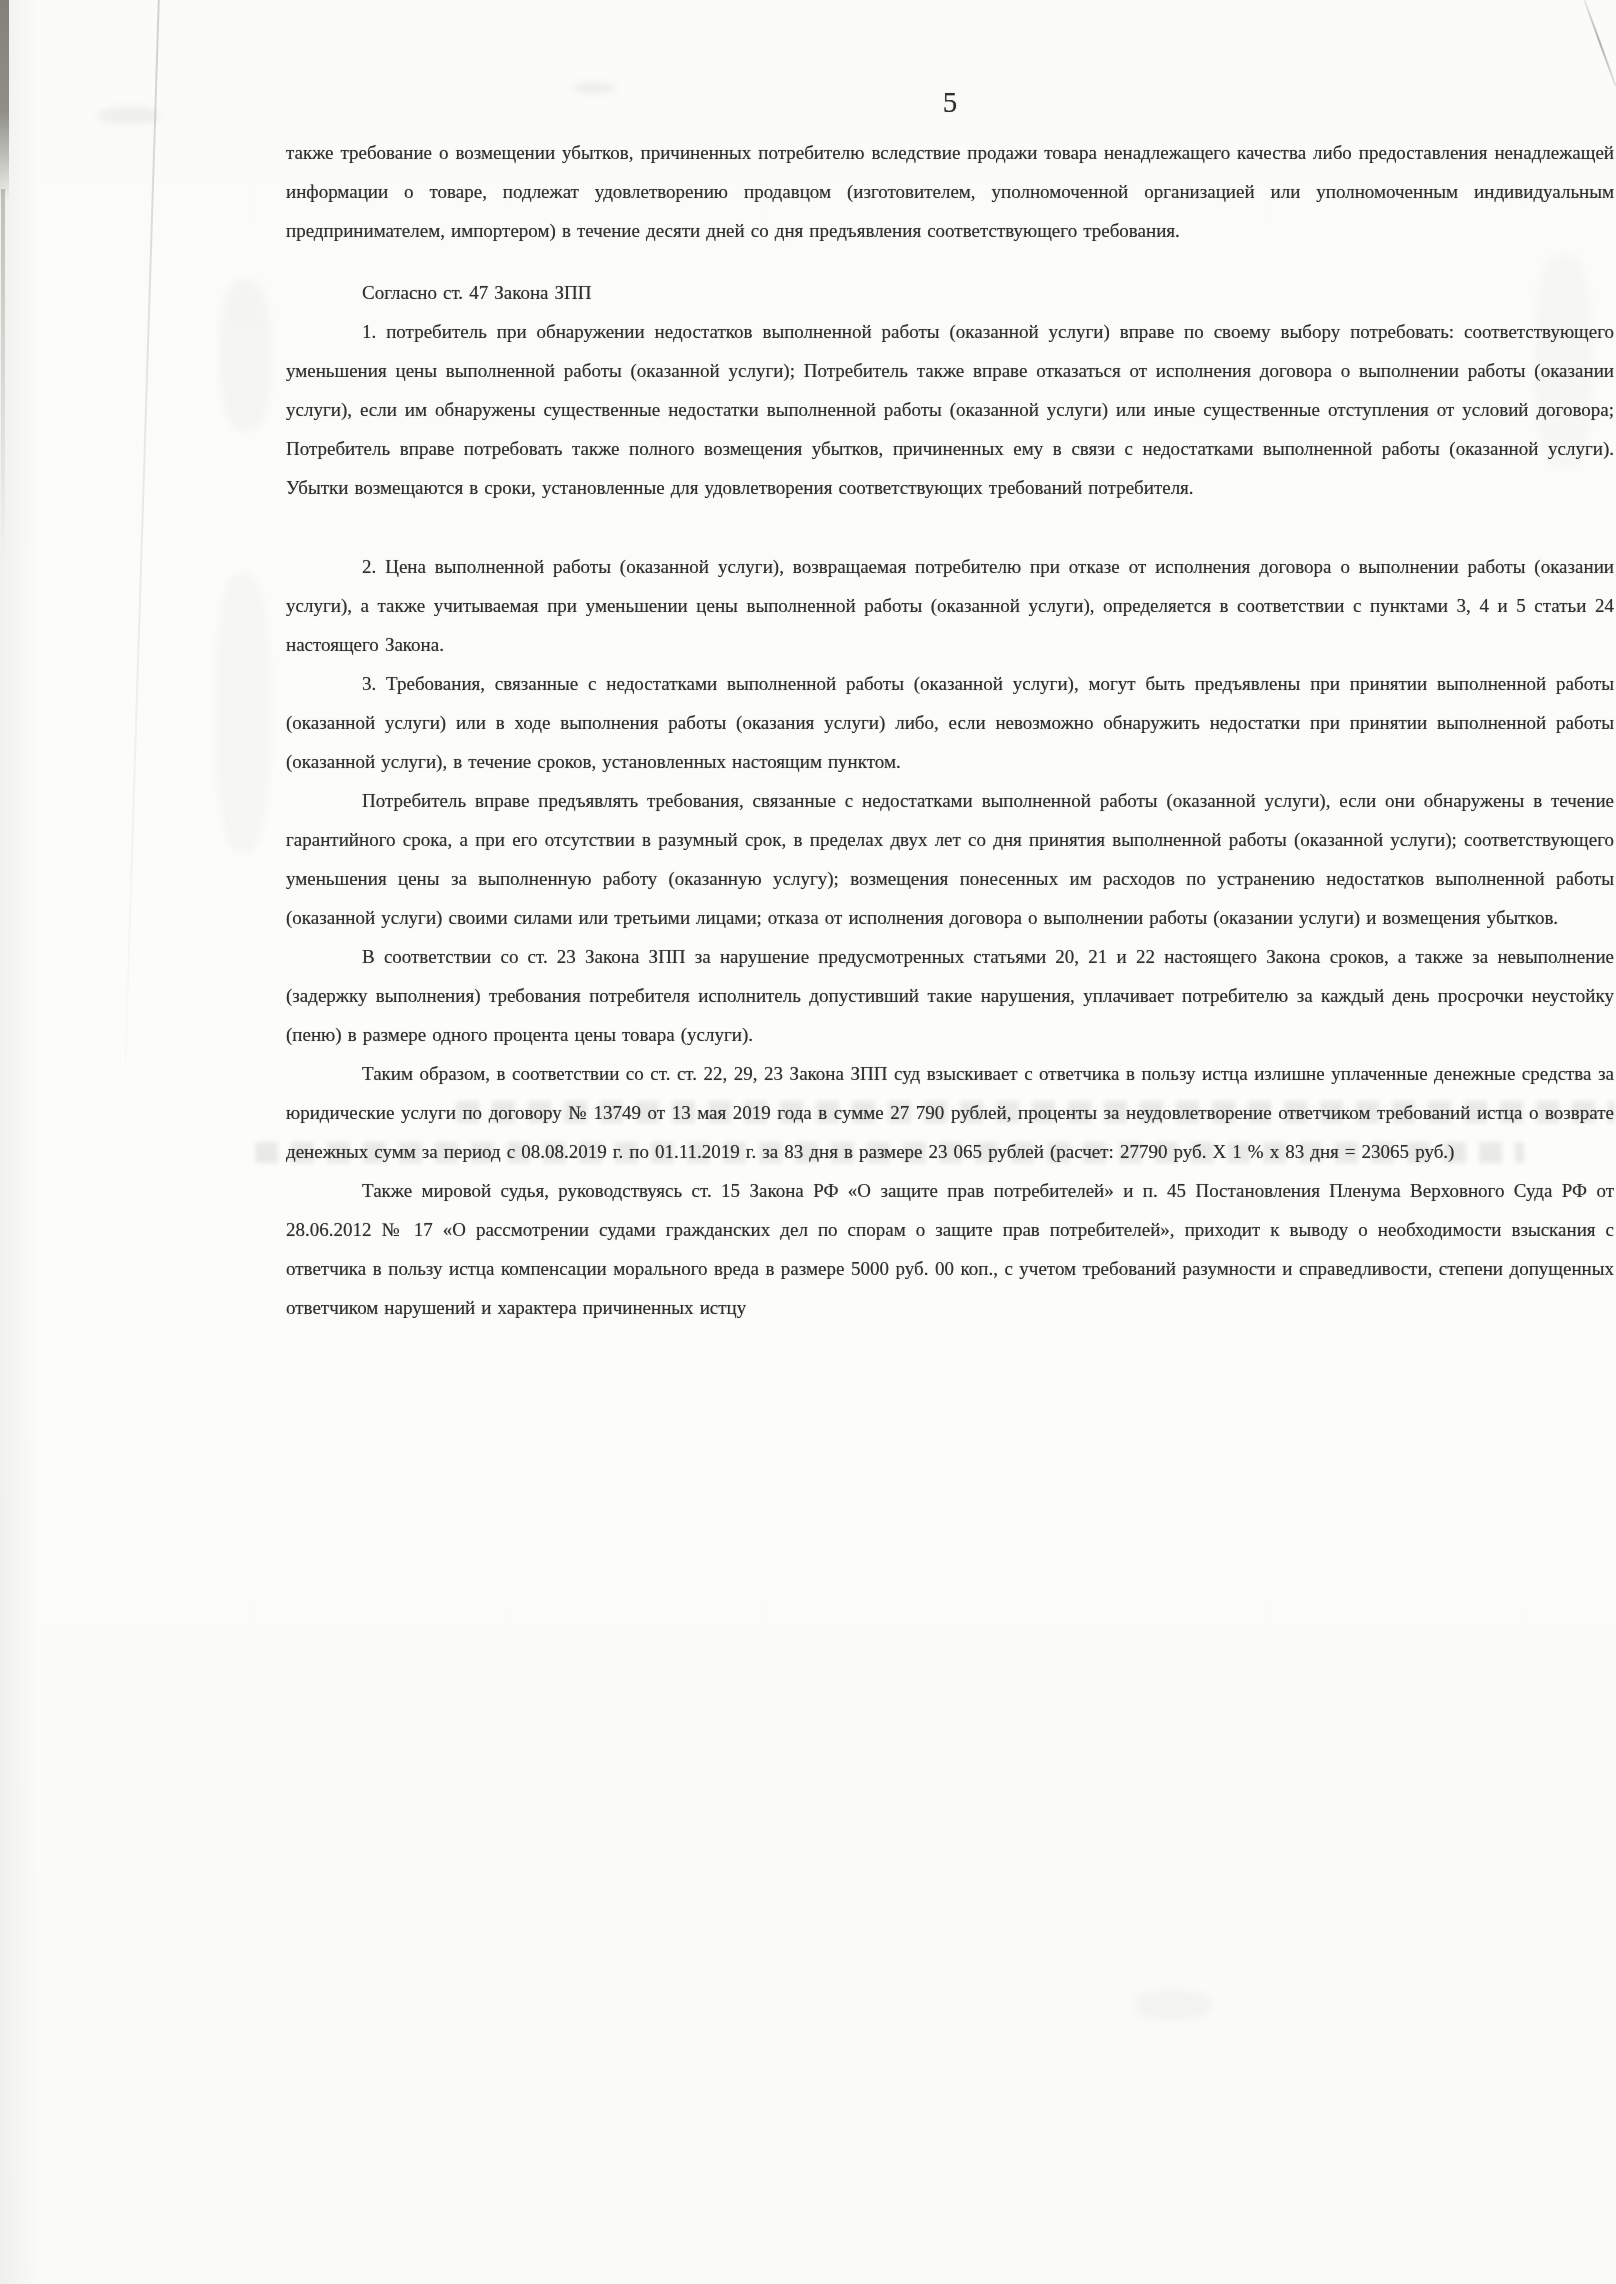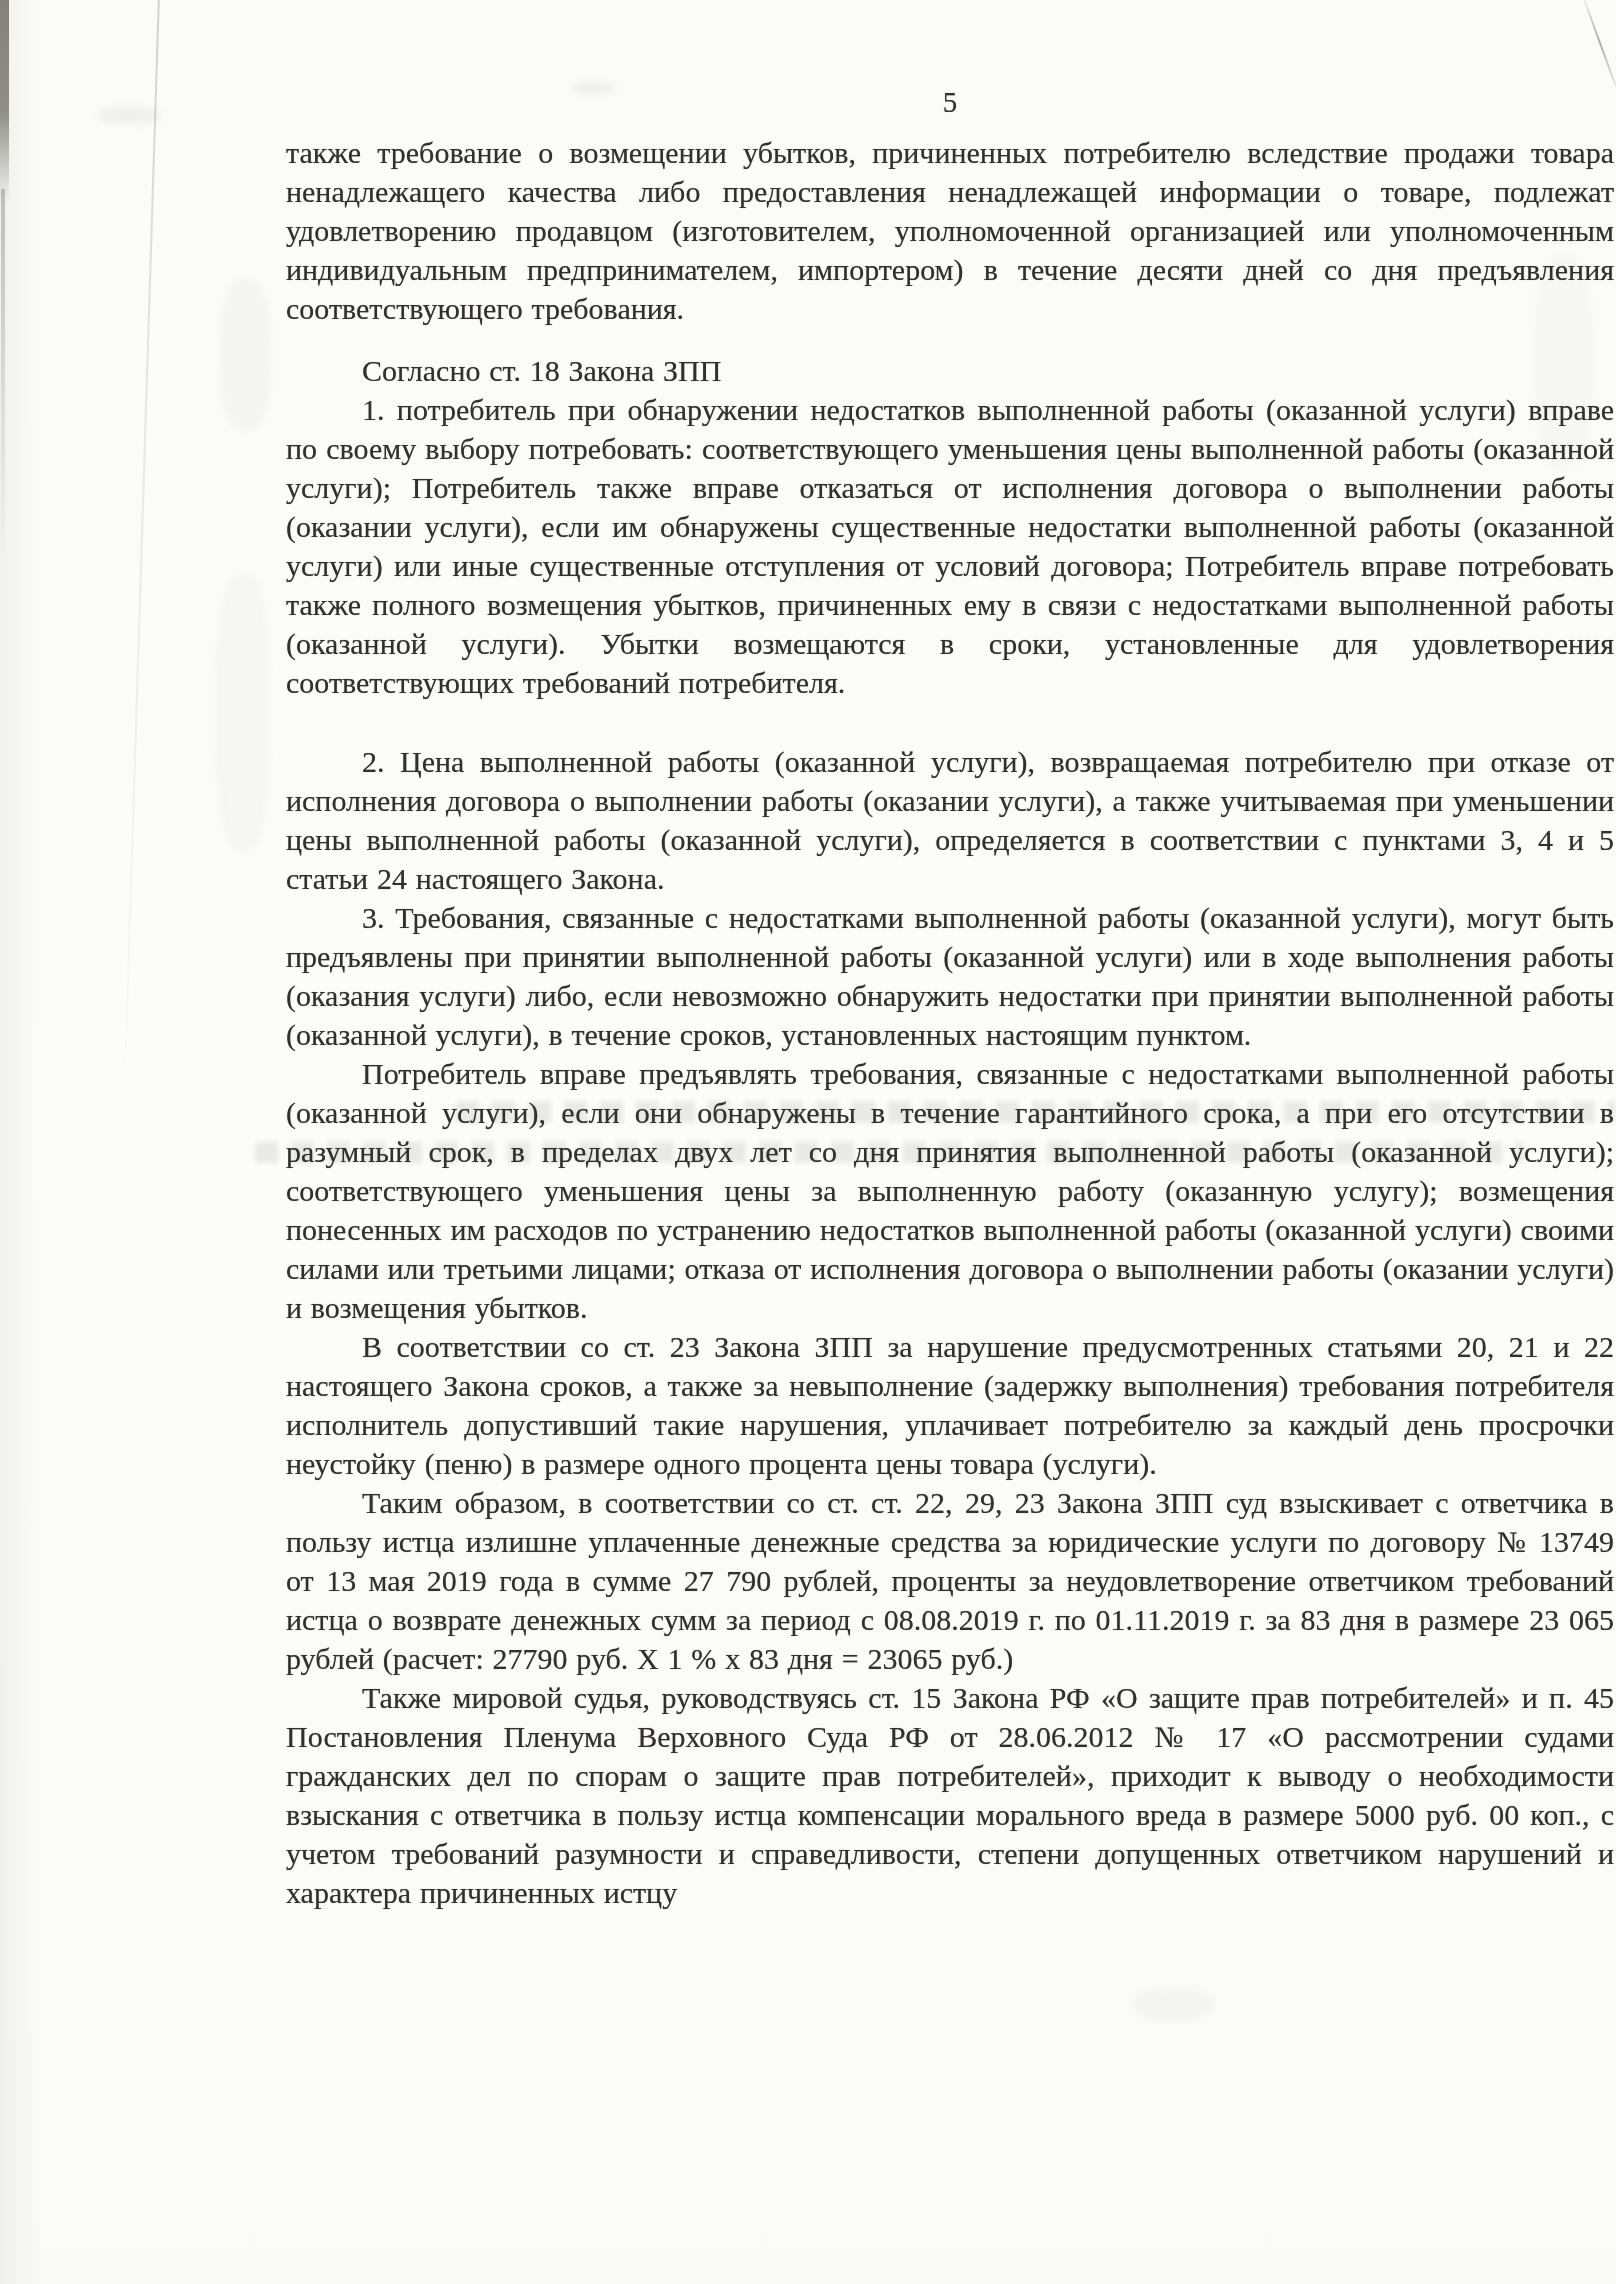--- a/index.html
+++ b/index.html
@@ -76,21 +76,21 @@
     text-shadow: 0 0 0.8px rgba(40,40,40,0.5);
   }
   .content {
     position: absolute;
     left: 286px;
     top: 133px;
     width: 1328px;
   }
   .para {
     margin: 0;
-    font-size: 30px;
+    font-size: 19px;
     line-height: 39px;
     text-align: justify;
     text-shadow: 0 0 0.8px rgba(40,40,40,0.55);
     word-spacing: 1.3px;
   }
   .ind  { text-indent: 76px; }
   .g35  { margin-top: 23px; }
   .g60  { }
   .g80  { margin-top: 40px; }
 </style>
@@ -109,21 +109,21 @@
   <div class="artifact smudge smudge-b"></div>
   <div class="artifact smudge smudge-c"></div>
   <div class="artifact smudge smudge-d"></div>
   <div class="artifact smudge smudge-e"></div>
   <div class="artifact smudge smudge-f"></div>
 
   <div class="page-number">5</div>
 
   <div class="content">
     <p class="para">также требование о возмещении убытков, причиненных потребителю вследствие продажи товара ненадлежащего качества либо предоставления ненадлежащей информации о товаре, подлежат удовлетворению продавцом (изготовителем, уполномоченной организацией или уполномоченным индивидуальным предпринимателем, импортером) в течение десяти дней со дня предъявления соответствующего требования.</p>
-    <p class="para ind g35">Согласно ст. 18 Закона ЗПП</p>
+    <p class="para ind g35">Согласно ст. 47 Закона ЗПП</p>
     <p class="para ind">1. потребитель при обнаружении недостатков выполненной работы (оказанной услуги) вправе по своему выбору потребовать: соответствующего уменьшения цены выполненной работы (оказанной услуги); Потребитель также вправе отказаться от исполнения договора о выполнении работы (оказании услуги), если им обнаружены существенные недостатки выполненной работы (оказанной услуги) или иные существенные отступления от условий договора; Потребитель вправе потребовать также полного возмещения убытков, причиненных ему в связи с недостатками выполненной работы (оказанной услуги). Убытки возмещаются в сроки, установленные для удовлетворения соответствующих требований потребителя.</p>
     <p class="para ind g80">2. Цена выполненной работы (оказанной услуги), возвращаемая потребителю при отказе от исполнения договора о выполнении работы (оказании услуги), а также учитываемая при уменьшении цены выполненной работы (оказанной услуги), определяется в соответствии с пунктами 3, 4 и 5 статьи 24 настоящего Закона.</p>
     <p class="para ind g60">3. Требования, связанные с недостатками выполненной работы (оказанной услуги), могут быть предъявлены при принятии выполненной работы (оказанной услуги) или в ходе выполнения работы (оказания услуги) либо, если невозможно обнаружить недостатки при принятии выполненной работы (оказанной услуги), в течение сроков, установленных настоящим пунктом.</p>
     <p class="para ind g60">Потребитель вправе предъявлять требования, связанные с недостатками выполненной работы (оказанной услуги), если они обнаружены в течение гарантийного срока, а при его отсутствии в разумный срок, в пределах двух лет со дня принятия выполненной работы (оказанной услуги); соответствующего уменьшения цены за выполненную работу (оказанную услугу); возмещения понесенных им расходов по устранению недостатков выполненной работы (оказанной услуги) своими силами или третьими лицами; отказа от исполнения договора о выполнении работы (оказании услуги) и возмещения убытков.</p>
     <p class="para ind g60">В соответствии со ст. 23 Закона ЗПП за нарушение предусмотренных статьями 20, 21 и 22 настоящего Закона сроков, а также за невыполнение (задержку выполнения) требования потребителя исполнитель допустивший такие нарушения, уплачивает потребителю за каждый день просрочки неустойку (пеню) в размере одного процента цены товара (услуги).</p>
     <p class="para ind g60">Таким образом, в соответствии со ст. ст. 22, 29, 23 Закона ЗПП суд взыскивает с ответчика в пользу истца излишне уплаченные денежные средства за юридические услуги по договору № 13749 от 13 мая 2019 года в сумме 27 790 рублей, проценты за неудовлетворение ответчиком требований истца о возврате денежных сумм за период с 08.08.2019 г. по 01.11.2019 г. за 83 дня в размере 23 065 рублей (расчет: 27790 руб. Х 1 % х 83 дня = 23065 руб.)</p>
     <p class="para ind g60">Также мировой судья, руководствуясь ст. 15 Закона РФ «О защите прав потребителей» и п. 45 Постановления Пленума Верховного Суда РФ от 28.06.2012 № 17 «О рассмотрении судами гражданских дел по спорам о защите прав потребителей», приходит к выводу о необходимости взыскания с ответчика в пользу истца компенсации морального вреда в размере 5000 руб. 00 коп., с учетом требований разумности и справедливости, степени допущенных ответчиком нарушений и характера причиненных истцу</p>
   </div>
 
 </div>

